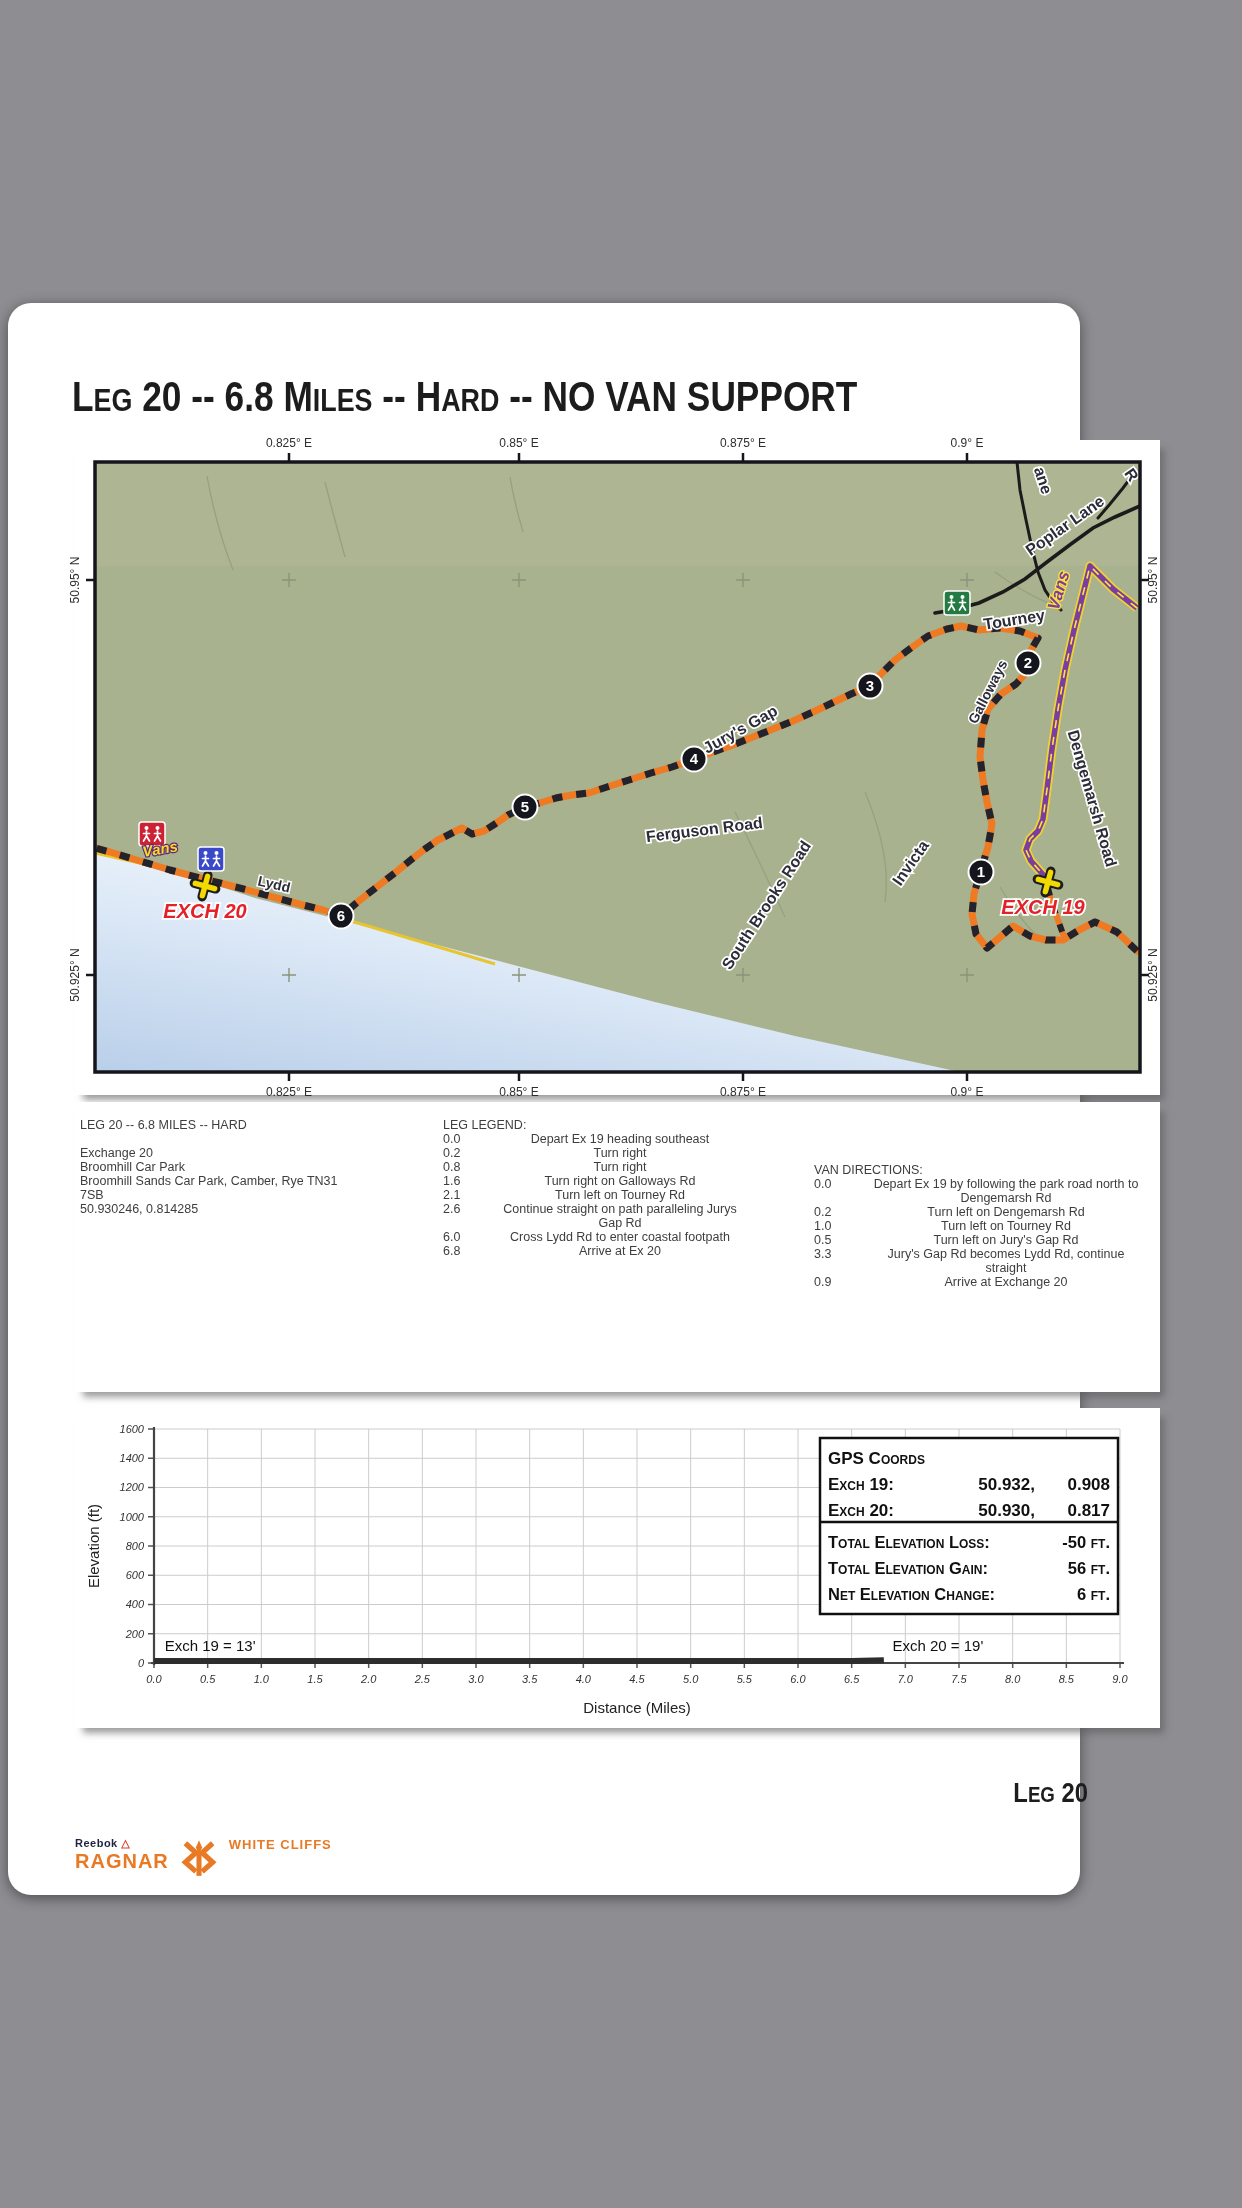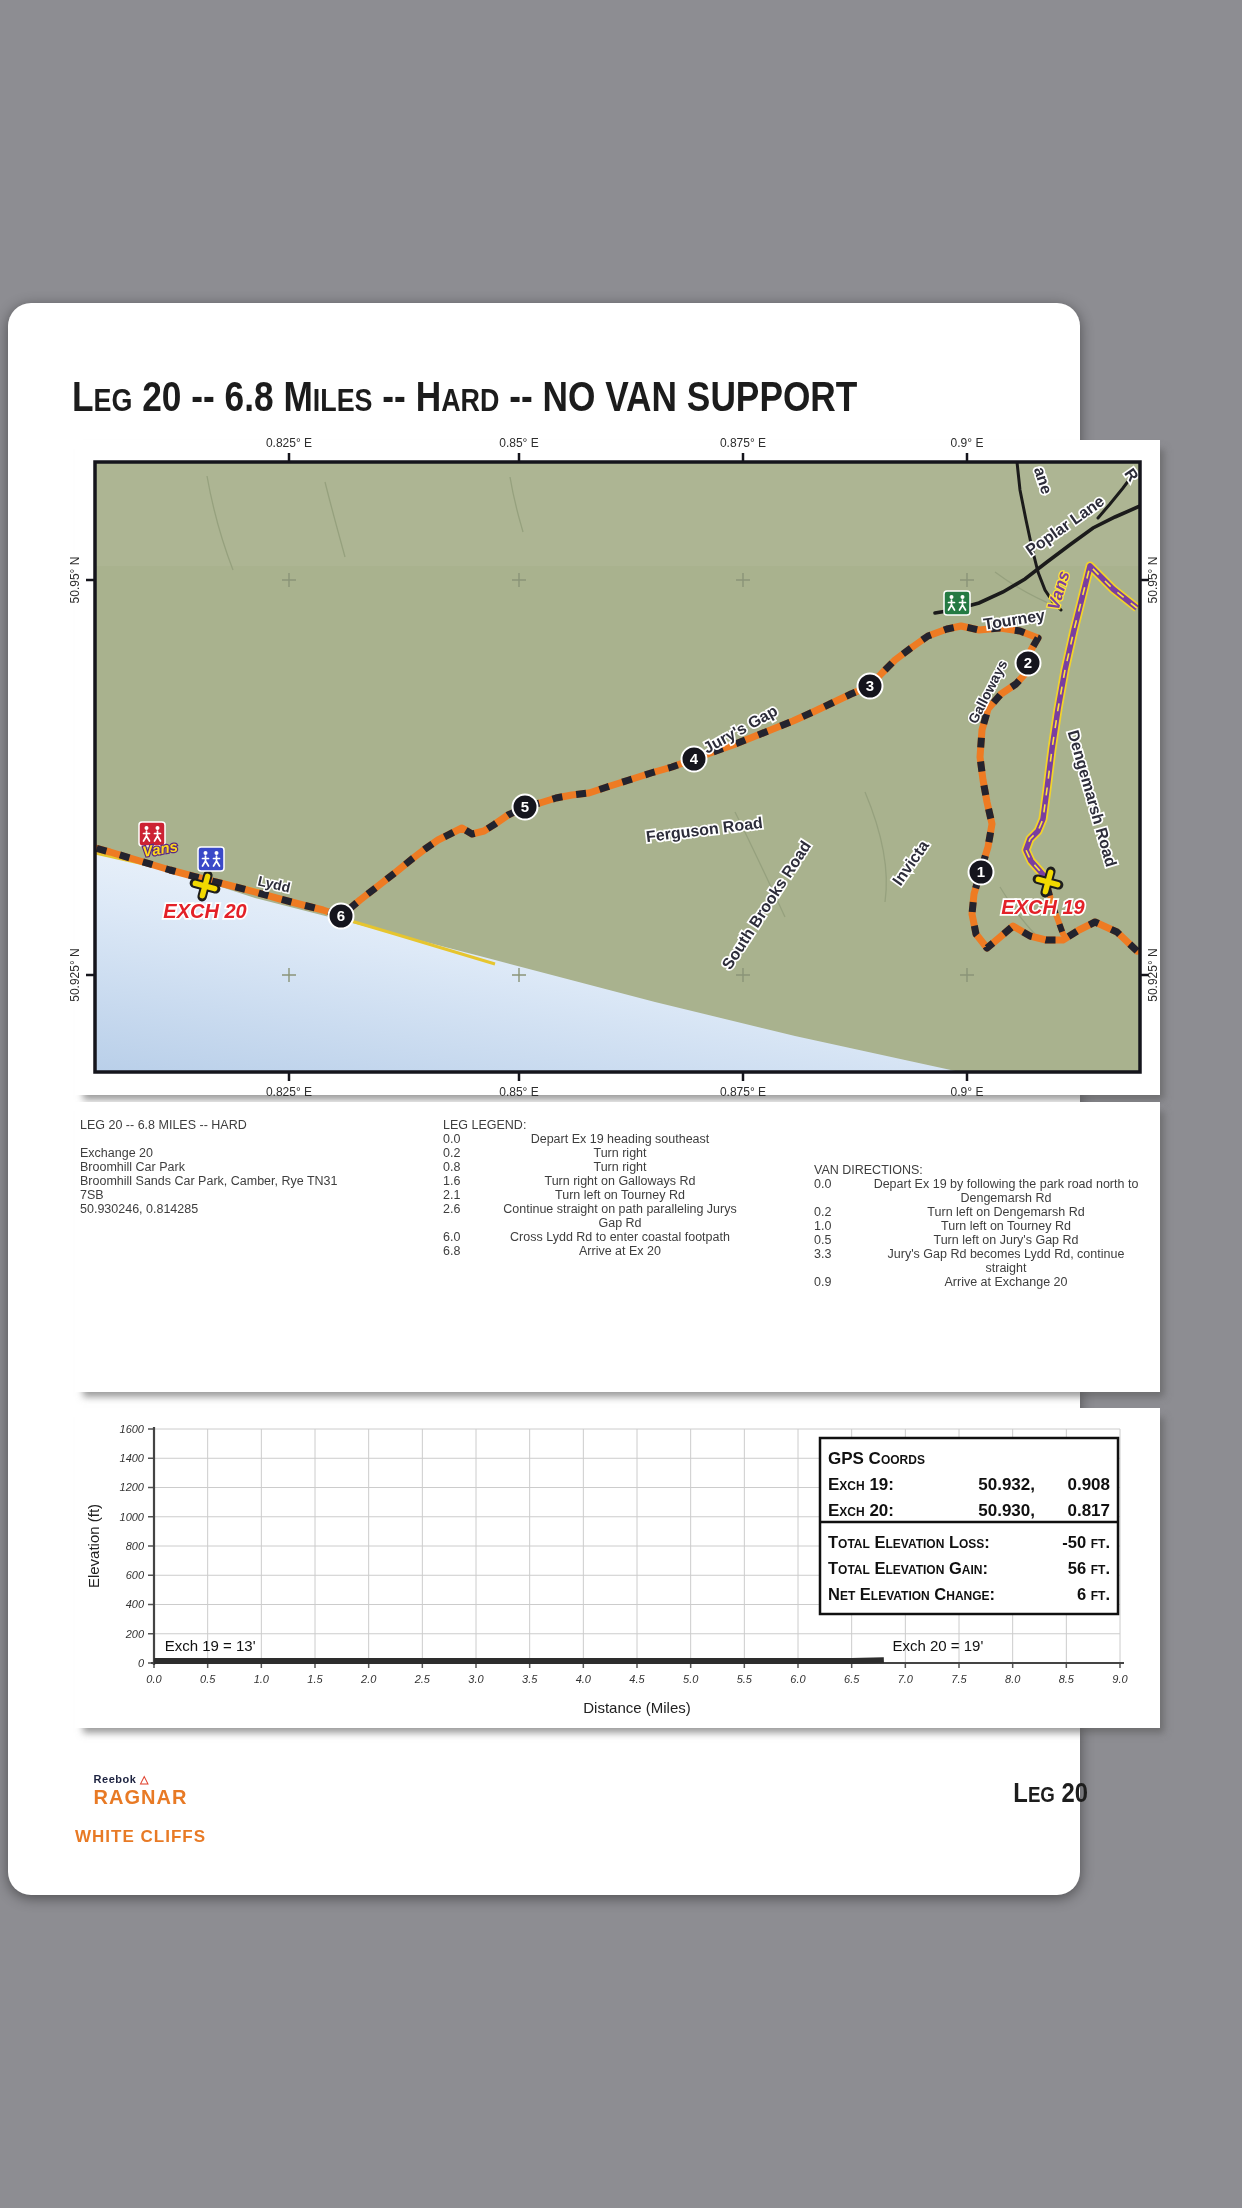--- a/index.html
+++ b/index.html
@@ -36,25 +36,25 @@
   .col{position:absolute;top:16px;font-size:12.5px;line-height:14px;color:#3e3e3e;}
   .col-info{left:5px;width:370px;}
   .col-legend{left:368px;width:300px;}
   .col-van{left:739px;width:330px;margin-top:45px;}
   .col-head{margin-bottom:0;}
   .info-gap{height:14px;}
   .dir-row{display:flex;}
   .dist{width:54px;flex:none;}
   .txt{flex:1;text-align:center;}
   
-  .f-logo{position:absolute;left:67px;top:1470px;display:flex;align-items:center;gap:9px;height:48px;flex-direction:column;}
+  .f-logo{position:absolute;left:67px;top:1534px;display:flex;gap:9px;height:48px;}
   .f-reebok-line{font-size:11px;font-weight:700;color:#1d2340;letter-spacing:.5px;}
   .f-tri{color:#e0422e;font-size:11px;font-weight:700;}
   .f-ragnar{font-size:20px;font-weight:800;color:#e87a25;letter-spacing:1px;}
-  .f-event{font-size:17px;font-weight:800;color:#e87a25;letter-spacing:1px;}
+  .f-event{font-size:13px;font-weight:800;color:#e87a25;letter-spacing:1px;}
   .f-leg{position:absolute;left:940px;top:1474px;width:140px;text-align:right;font-weight:700;color:#1d1d1d;
          transform:scaleX(.85);transform-origin:100% 0;white-space:nowrap;}
   .f-leg .tb{font-size:28px;} .f-leg .ts{font-size:22px;}
 </style>
 </head>
 <body>
 
 <div class="page">
 
   <div class="doc-title"><span class="tb">L</span><span class="ts">EG</span><span class="tb"> 20 -- 6.8 </span><span class="tb">M</span><span class="ts">ILES</span><span class="tb"> -- </span><span class="tb">H</span><span class="ts">ARD</span><span class="tb"> -- NO VAN SUPPORT</span></div>

